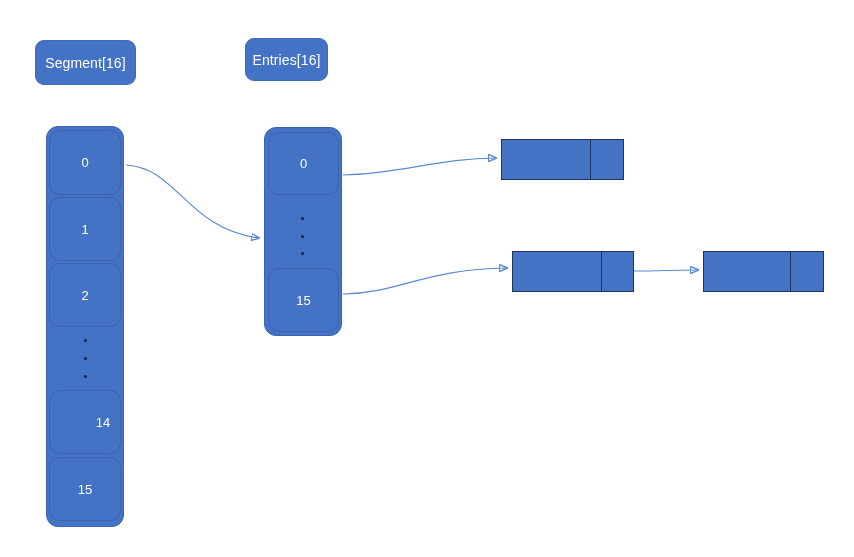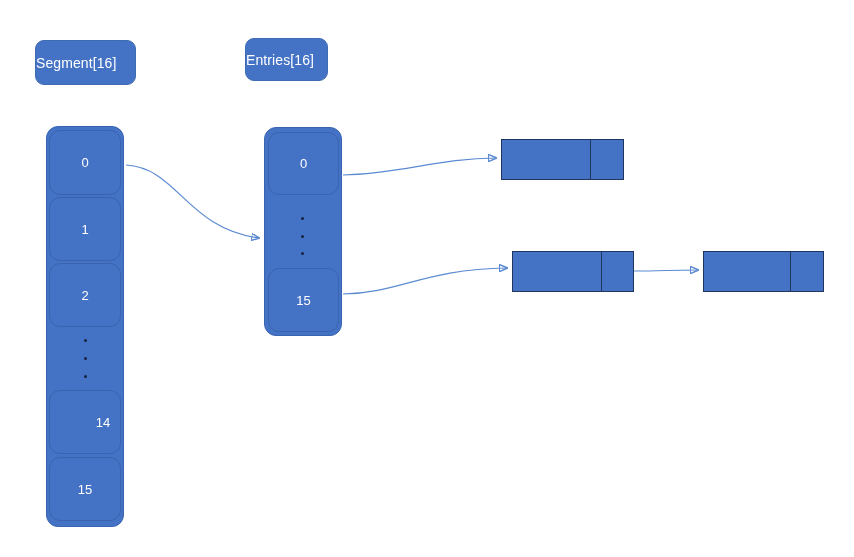--- a/index.html
+++ b/index.html
@@ -22,21 +22,21 @@
   
   .title-pill {
     position: absolute;
     background: #4472C4;
     border: 1px solid #3f6ab4;
     border-radius: 9px;
     color: #ffffff;
     font-size: 14px;
     display: flex;
     align-items: center;
-    justify-content: flex-start;
+    justify-content: center;
     box-sizing: border-box;
     letter-spacing: 0.1px;
   }
 
   
   .array-container {
     position: absolute;
     background: #4472C4;
     border: 1px solid #3a64b0;
     border-radius: 12px;

